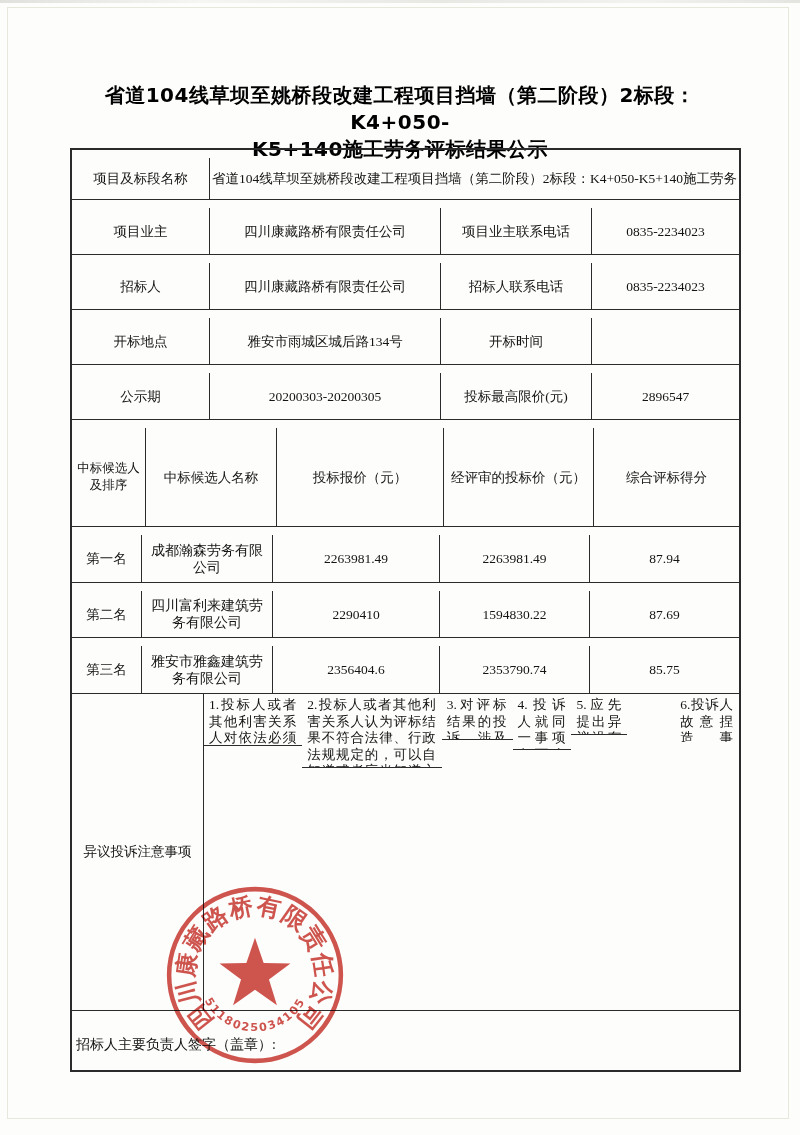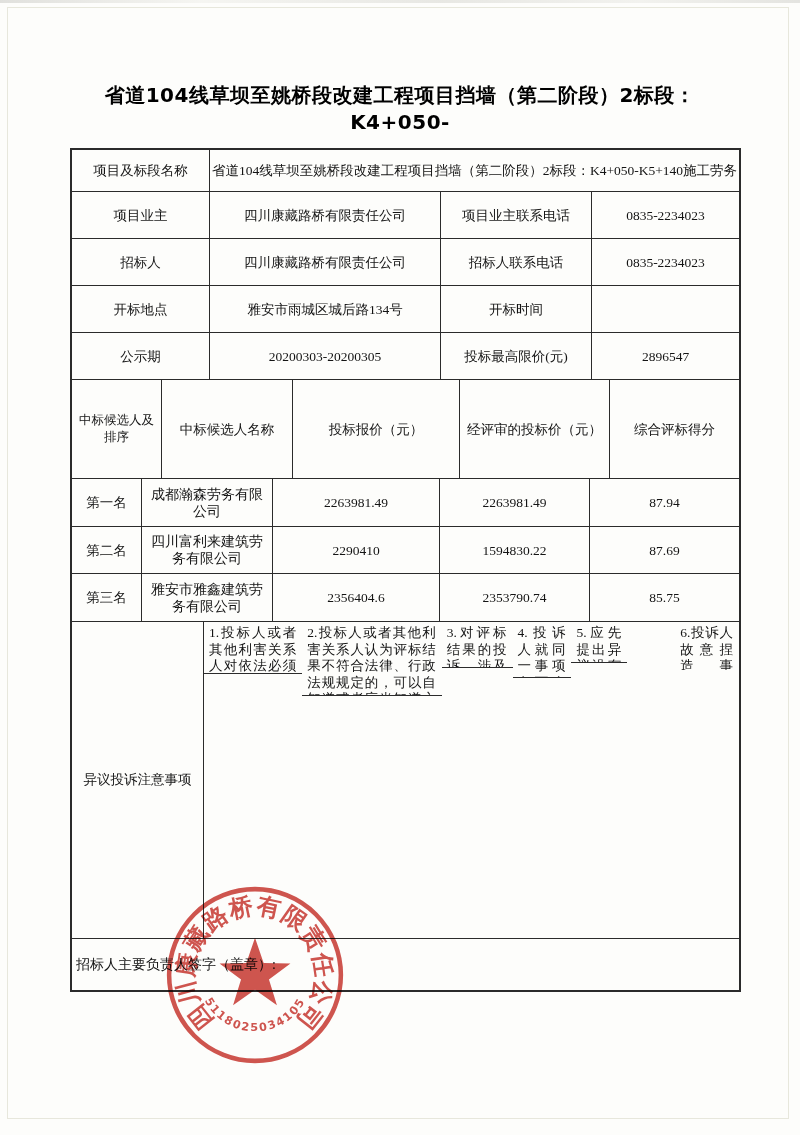--- a/index.html
+++ b/index.html
@@ -24,21 +24,21 @@
   .doc-title {
     position: absolute; top: 82px; left: 55px; right: 55px;
     text-align: center; font-family: "DejaVu Sans", "Liberation Sans", sans-serif;
     font-weight: bold; font-size: 20px; line-height: 27px; color: #000;
     letter-spacing: .5px;
   }
   .tbl {
     position: absolute; left: 70px; top: 148px; width: 671px;
     border: 2px solid #2b2b2b; background: transparent;
   }
-  .row { display: flex; border-bottom: 1px solid #2b2b2b; }
+  .row { display: flex; border-bottom: 1px solid #2b2b2b; margin-top: 8px; }
   .row.last { border-bottom: none; }
   .cell {
     border-right: 1px solid #2b2b2b;
     display: flex; align-items: center; justify-content: center;
     text-align: center; font-size: 13.5px; line-height: 17px;
     padding: 2px 3px; overflow: hidden;
   }
   .cell.grow { flex: 1; border-right: none; }
   .cell.nowrap { white-space: nowrap; }
   .cell.namecell { font-size: 14px; font-family: Liberation Serif, serif; }
@@ -67,20 +67,21 @@
 </style>
 </head>
 <body>
 
 <div class="page">
   <div class="top-smear"></div>
   <div class="scan-frame"></div>
 
   <div class="doc-title">
     <div>省道104线草坝至姚桥段改建工程项目挡墙（第二阶段）2标段：K4+050-</div>
+    <div>K5+140施工劳务评标结果公示</div>
   </div>
 
   <div class="tbl">
     <div id="info-rows">
         <div class="row" style="height: 42px;">
           <div class="cell" style="width: 138px;">项目及标段名称</div>
           <div class="cell grow nowrap">省道104线草坝至姚桥段改建工程项目挡墙（第二阶段）2标段：K4+050-K5+140施工劳务</div>
         </div>
         <div class="row" style="height: 47px;">
           <div class="cell" style="width: 138px;">项目业主</div>
@@ -101,21 +102,21 @@
         </div>
         <div class="row" style="height: 47px;">
           <div class="cell" style="width: 138px;">公示期</div>
           <div class="cell nowrap" style="width: 231px;">20200303-20200305</div>
           <div class="cell" style="width: 151px;">投标最高限价(元)</div>
           <div class="cell grow nowrap">2896547</div>
         </div>
       </div>
     <div id="cand-section">
         <div class="row" style="height: 99px;">
-          <div class="cell rankhead" style="width: 90px;">中标候选人及排序</div>
+          <div class="cell rankhead" style="width: 74px;">中标候选人及排序</div>
           <div class="cell" style="width: 131px;">中标候选人名称</div>
           <div class="cell" style="width: 167px;">投标报价（元）</div>
           <div class="cell" style="width: 150px;">经评审的投标价（元）</div>
           <div class="cell grow">综合评标得分</div>
         </div>
         <div class="row" style="height: 48px;">
           <div class="cell" style="width: 70px;">第一名</div>
           <div class="cell namecell" style="width: 131px;">成都瀚森劳务有限公司</div>
           <div class="cell" style="width: 167px;">2263981.49</div>
           <div class="cell" style="width: 150px;">2263981.49</div>

